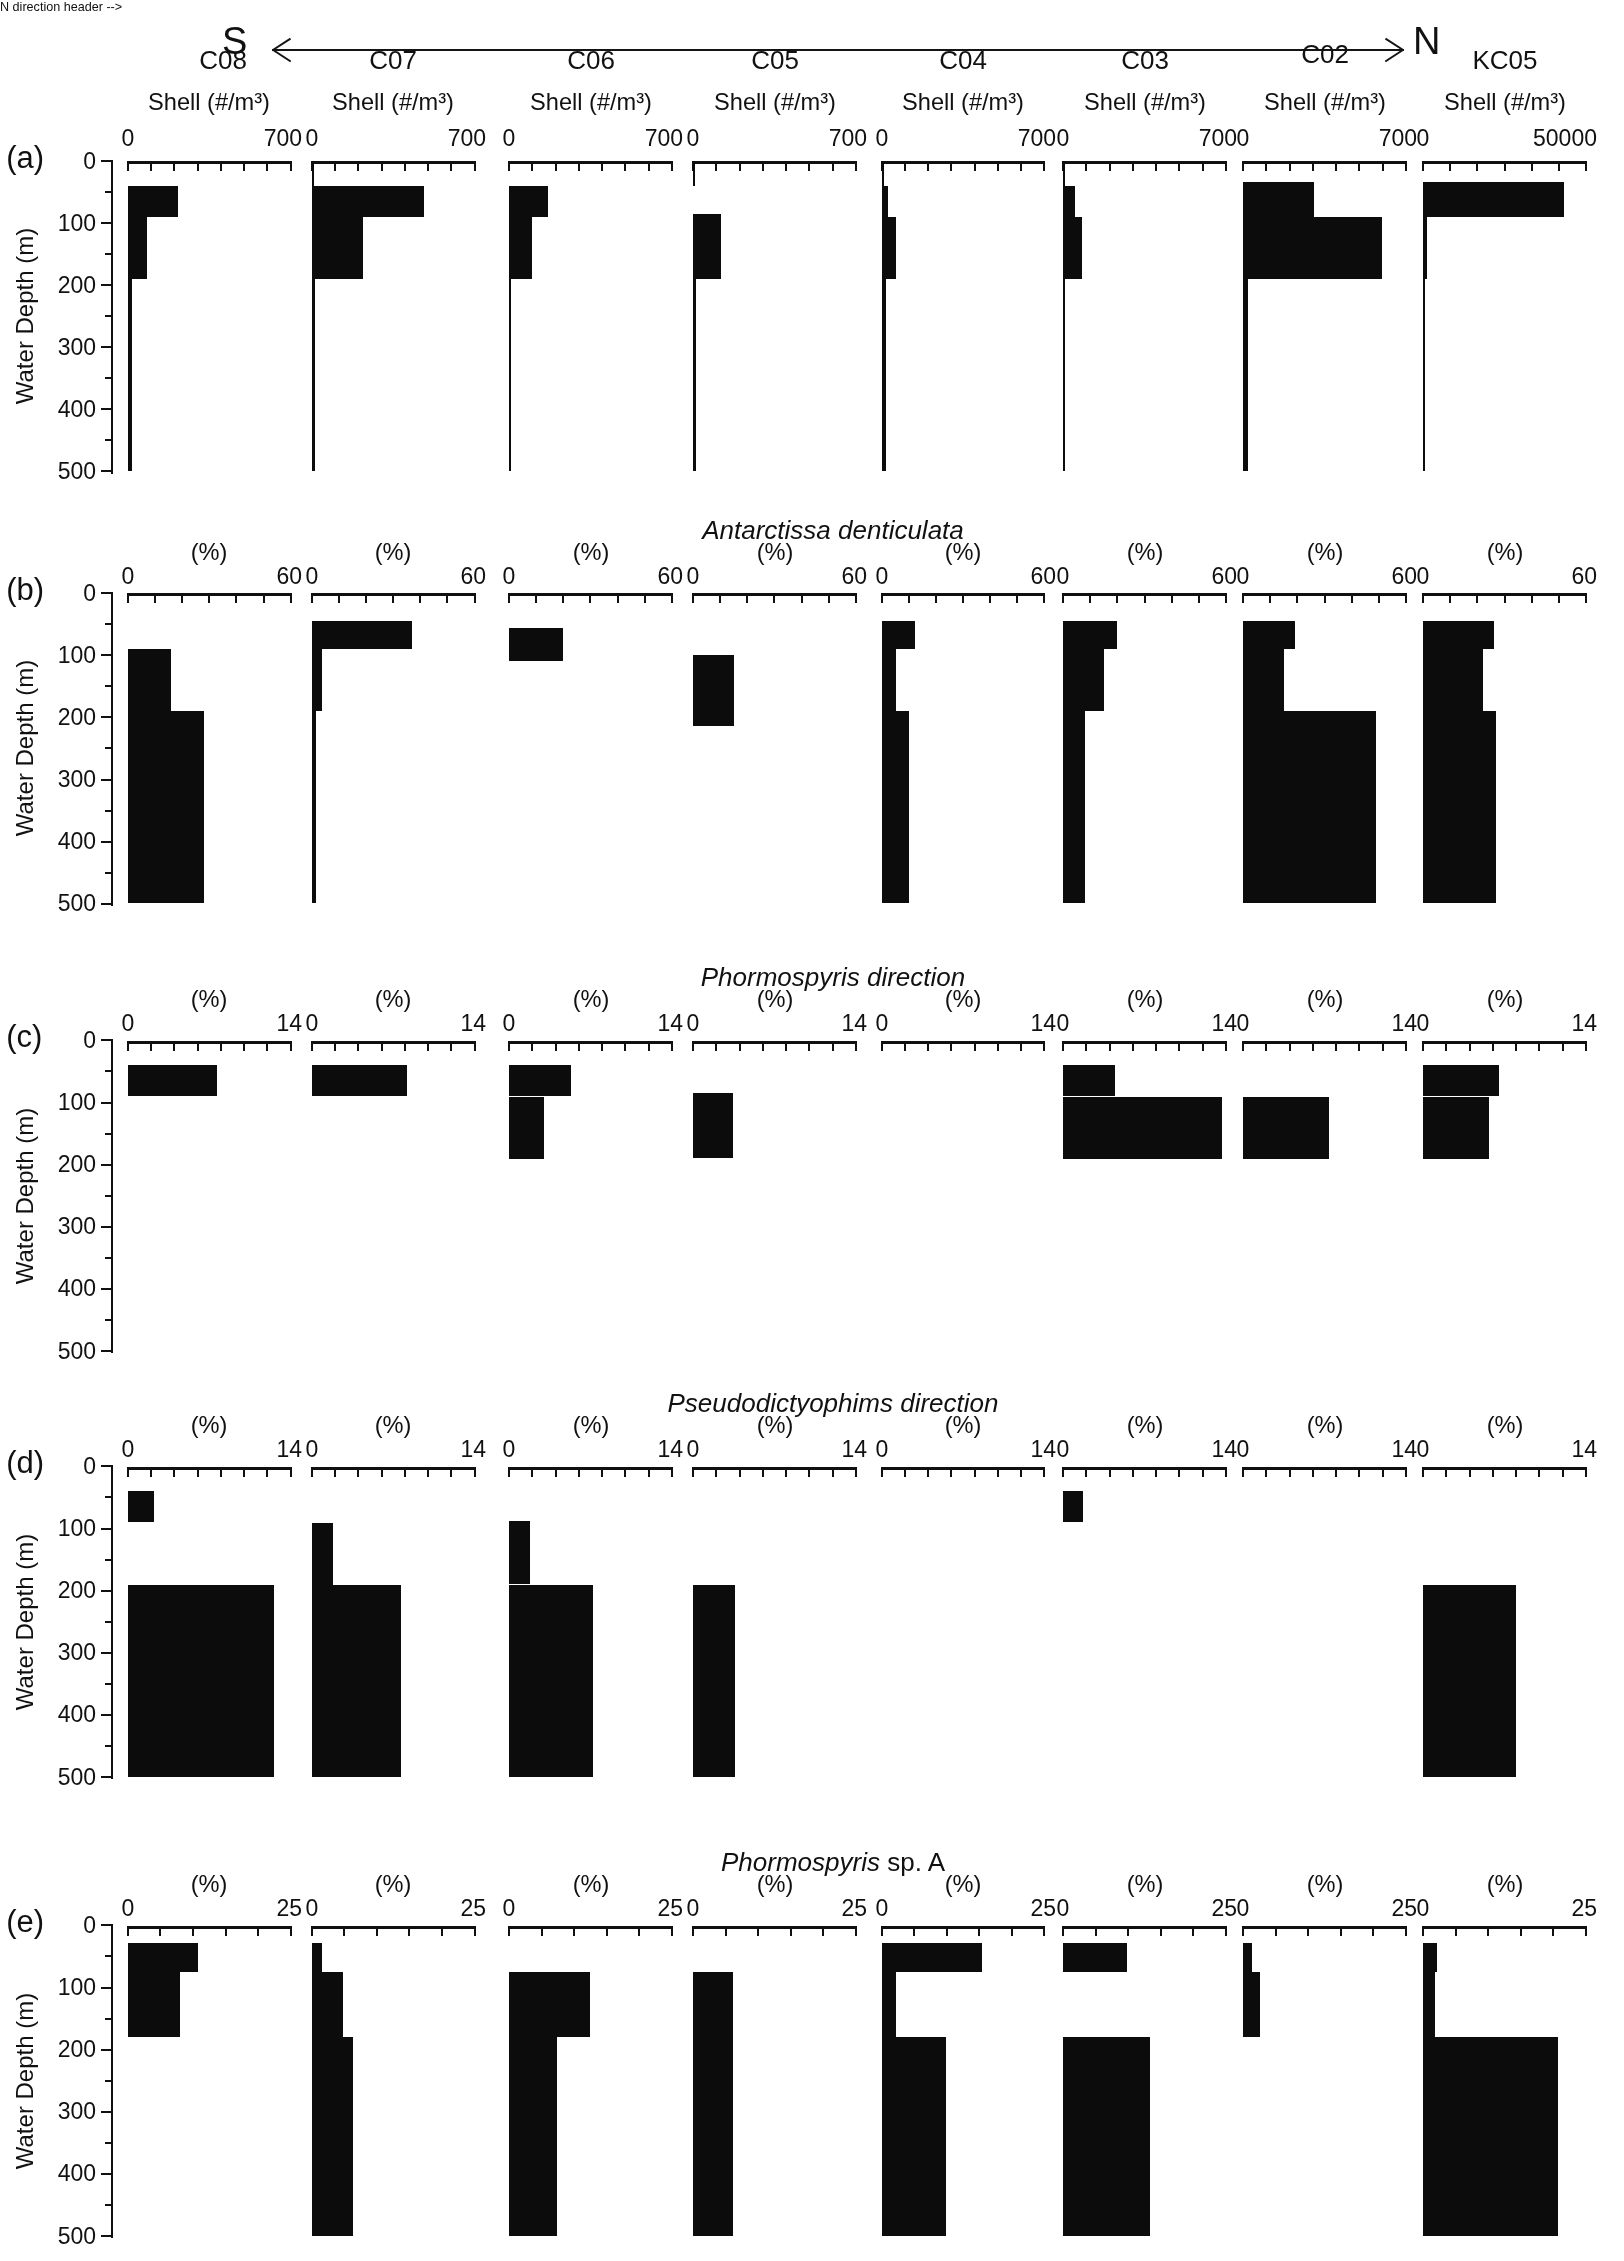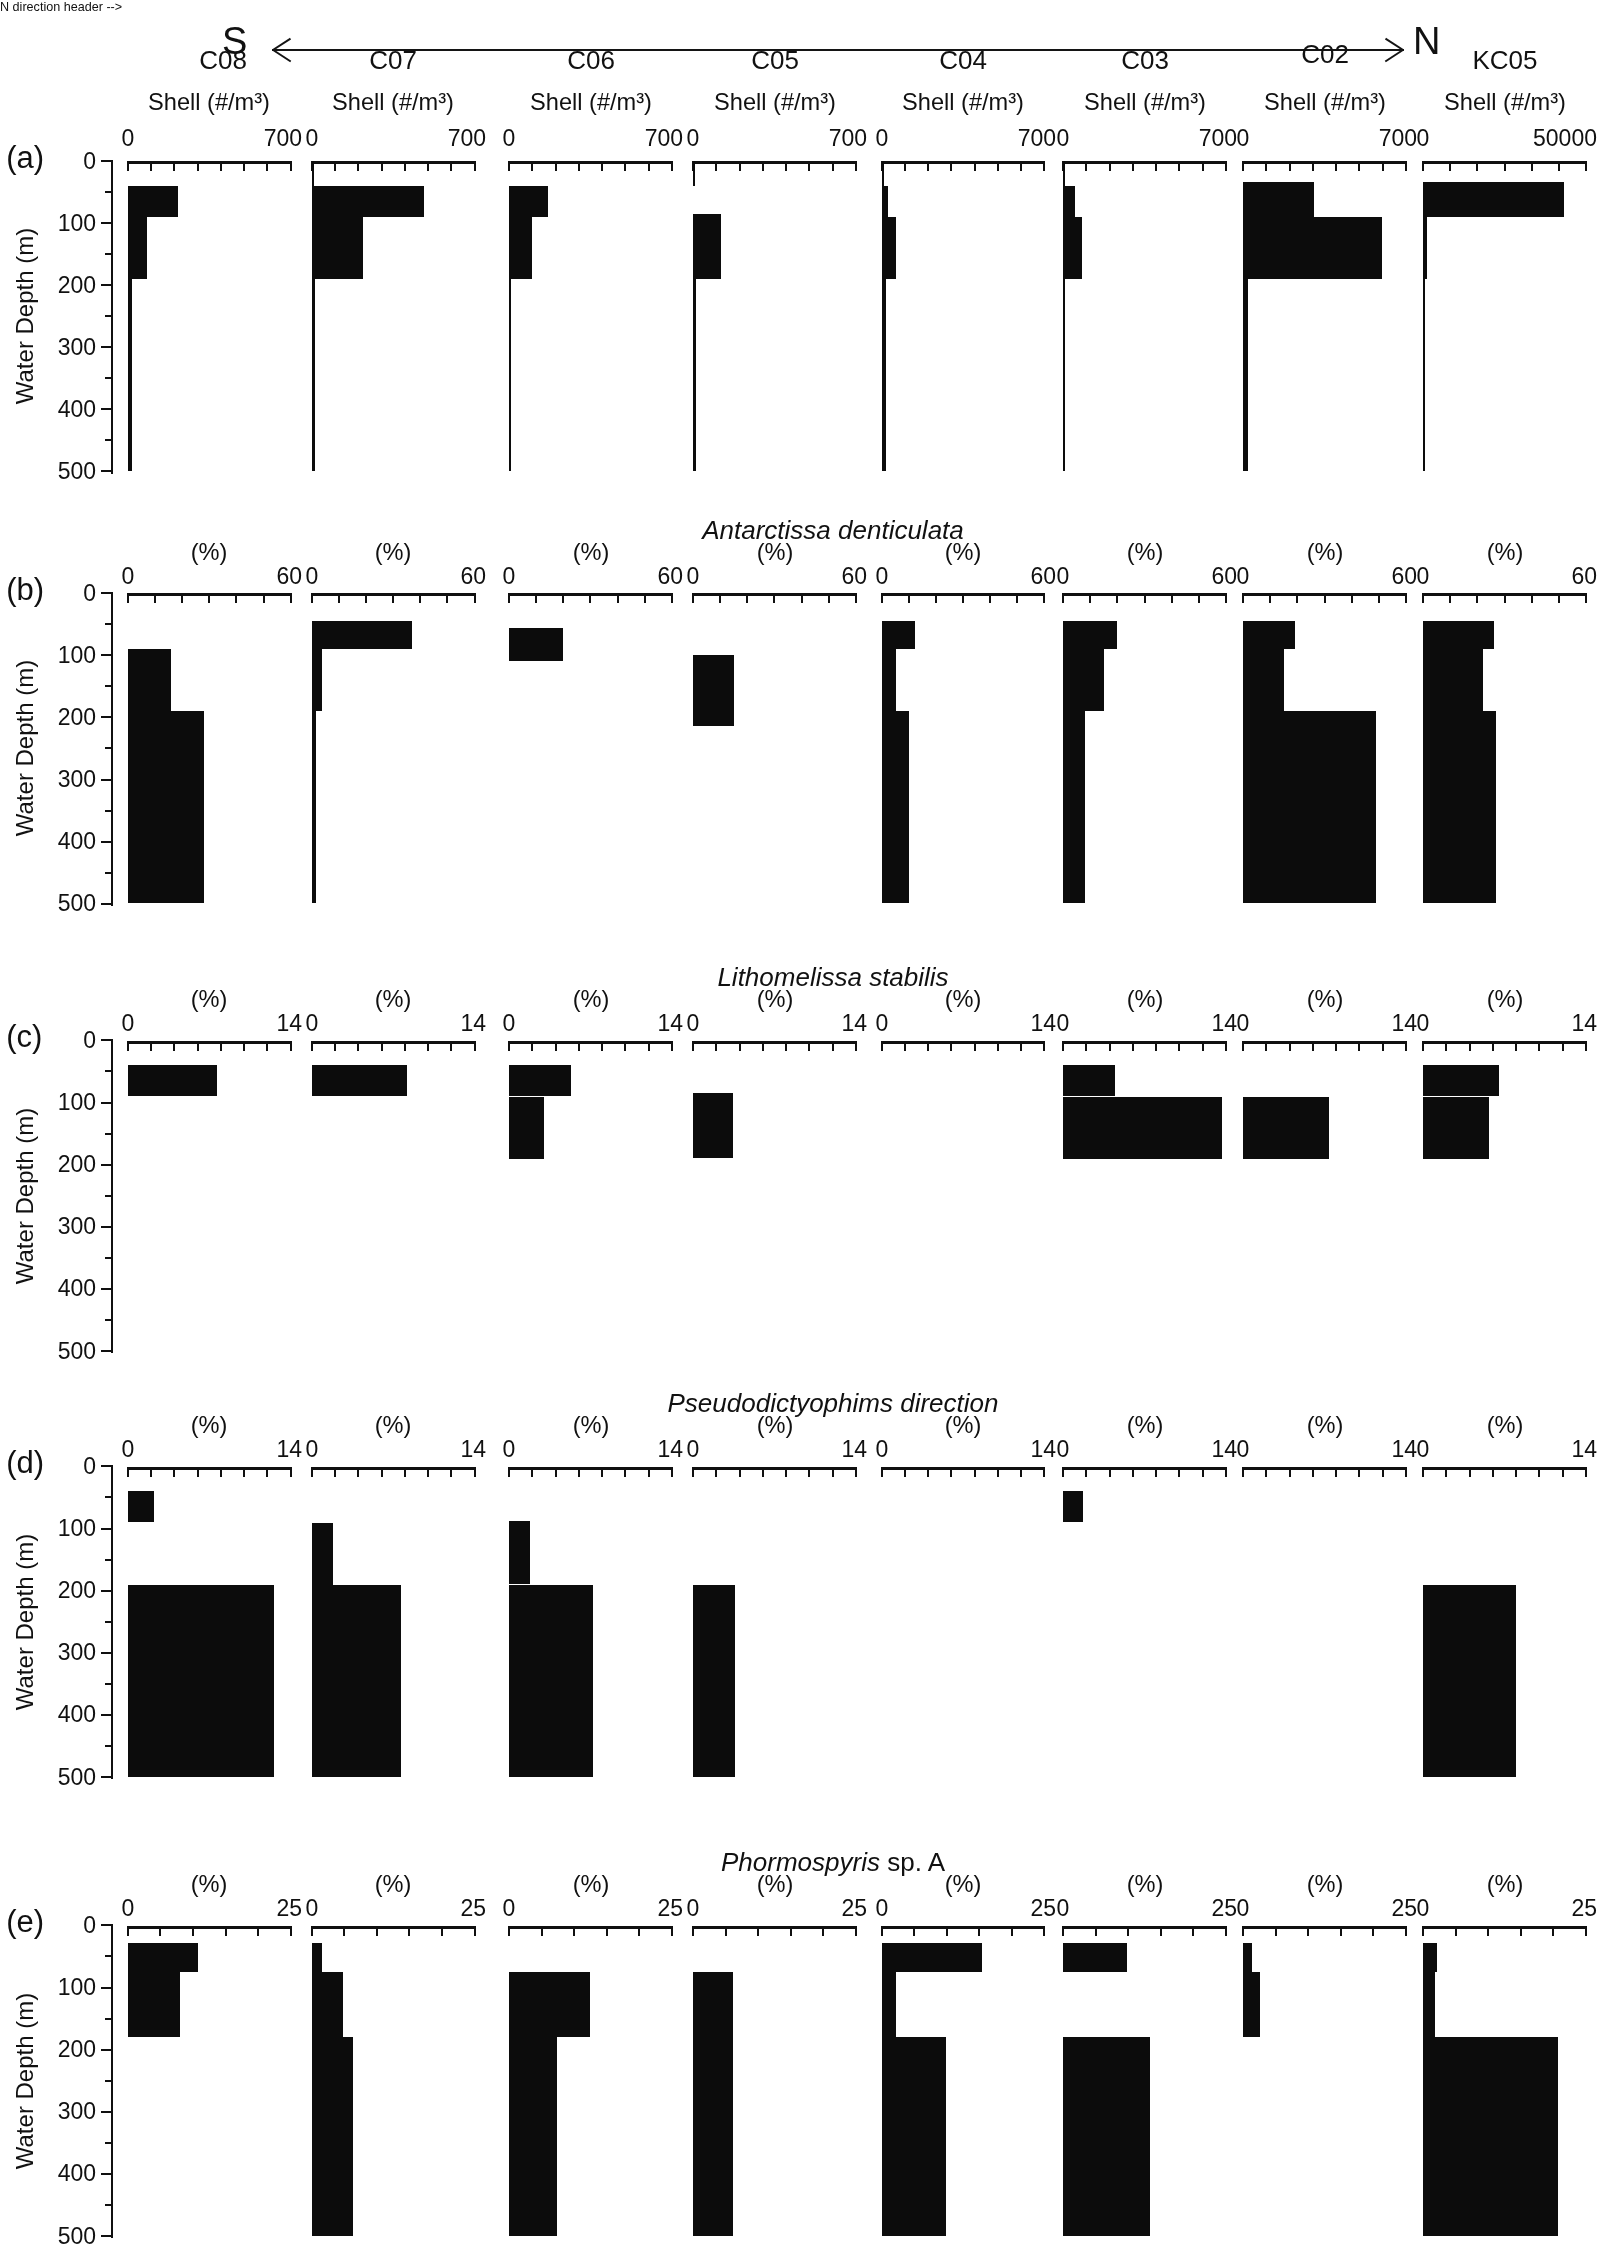--- a/index.html
+++ b/index.html
@@ -321,21 +321,21 @@
       <div class="abs ink" style="left: 1449px; top: 593px; width: 2.4px; height: 10.2px;"></div>
       <div class="abs ink" style="left: 1476px; top: 593px; width: 2.4px; height: 10.2px;"></div>
       <div class="abs ink" style="left: 1504px; top: 593px; width: 2.4px; height: 10.2px;"></div>
       <div class="abs ink" style="left: 1531px; top: 593px; width: 2.4px; height: 10.2px;"></div>
       <div class="abs ink" style="left: 1558px; top: 593px; width: 2.4px; height: 10.2px;"></div>
       <div class="abs ink" style="left: 1585px; top: 593px; width: 2.4px; height: 10.2px;"></div>
       <div class="abs bar" style="left: 1423px; top: 621px; width: 71px; height: 28px;"></div>
       <div class="abs bar" style="left: 1423px; top: 649px; width: 60px; height: 62px;"></div>
       <div class="abs bar" style="left: 1423px; top: 711px; width: 73px; height: 192px;"></div>
       <div class="abs panel-letter" style="left: 6.3px; top: 1019px;">(c)</div>
-      <div class="abs species-title" style="left: 833px; top: 962px;"><span class="it">Lithomelissa stabilis</span></div>
+      <div class="abs species-title" style="left: 833px; top: 962px;"><span class="it">Phormospyris direction</span></div>
       <div class="abs wdepth-wrap" style="left: 7.9px; top: 1041px; height: 310px;">
         <span class="wdepth-text">Water Depth (m)</span>
       </div>
       <div class="abs ink" style="left: 111px; top: 1039px; width: 2.4px; height: 314px;"></div>
       <div class="abs ink" style="left: 101px; top: 1039px; width: 10.2px; height: 2.4px;"></div>
       <div class="abs depth-label" style="left: 96px; top: 1028px;">0</div>
       <div class="abs ink" style="left: 105px; top: 1070px; width: 5.5px; height: 2.4px;"></div>
       <div class="abs ink" style="left: 101px; top: 1102px; width: 10.2px; height: 2.4px;"></div>
       <div class="abs depth-label" style="left: 96px; top: 1090px;">100</div>
       <div class="abs ink" style="left: 105px; top: 1133px; width: 5.5px; height: 2.4px;"></div>

